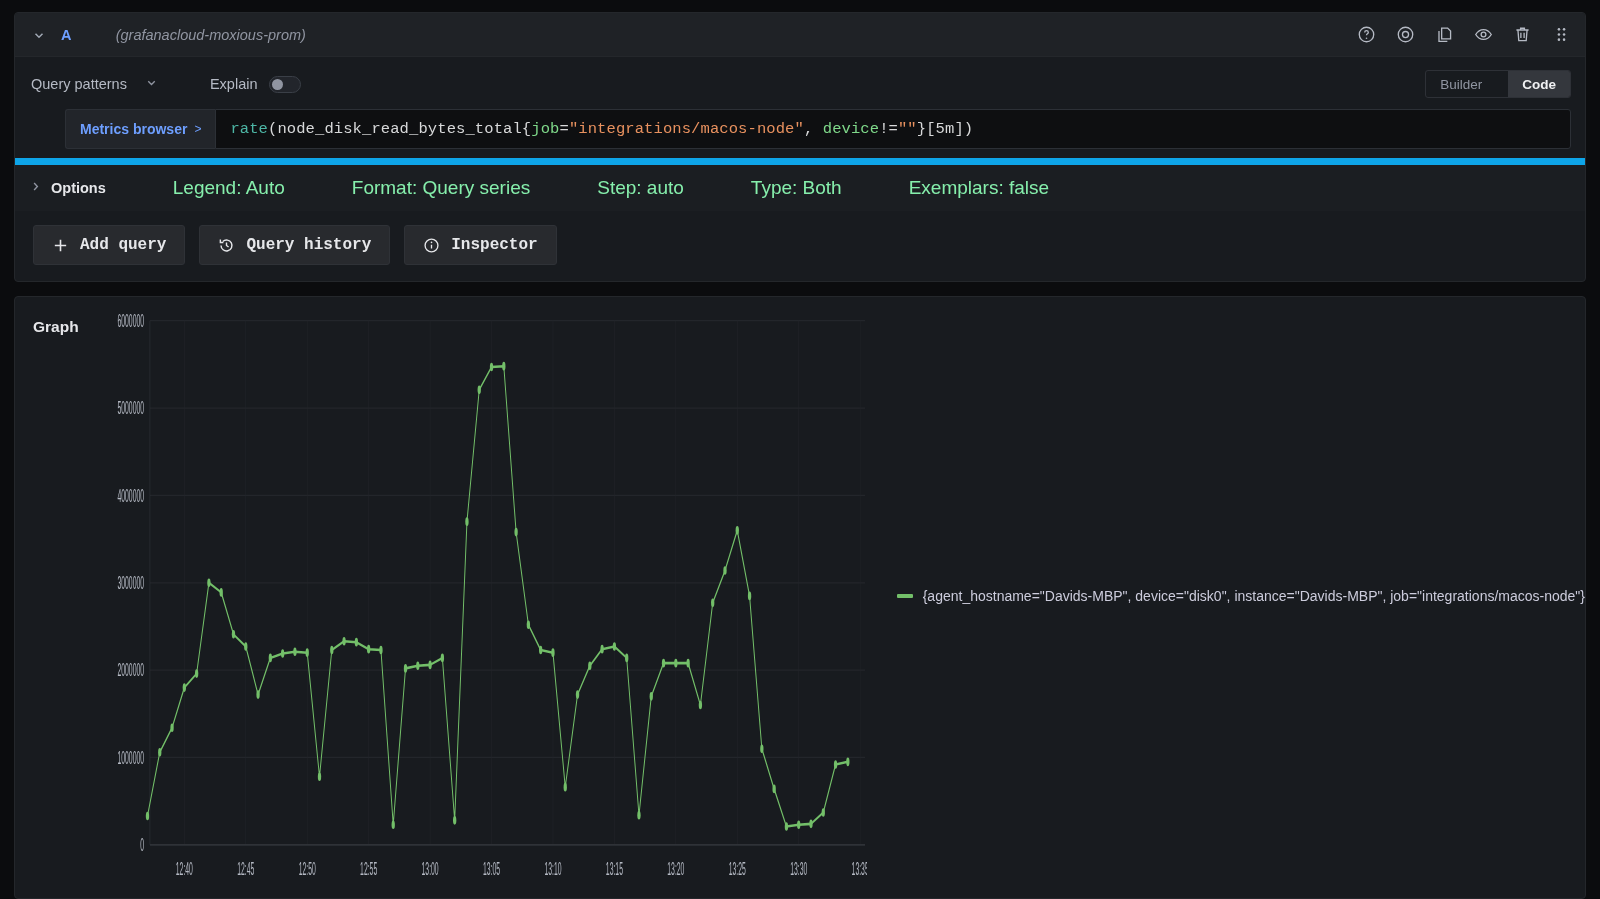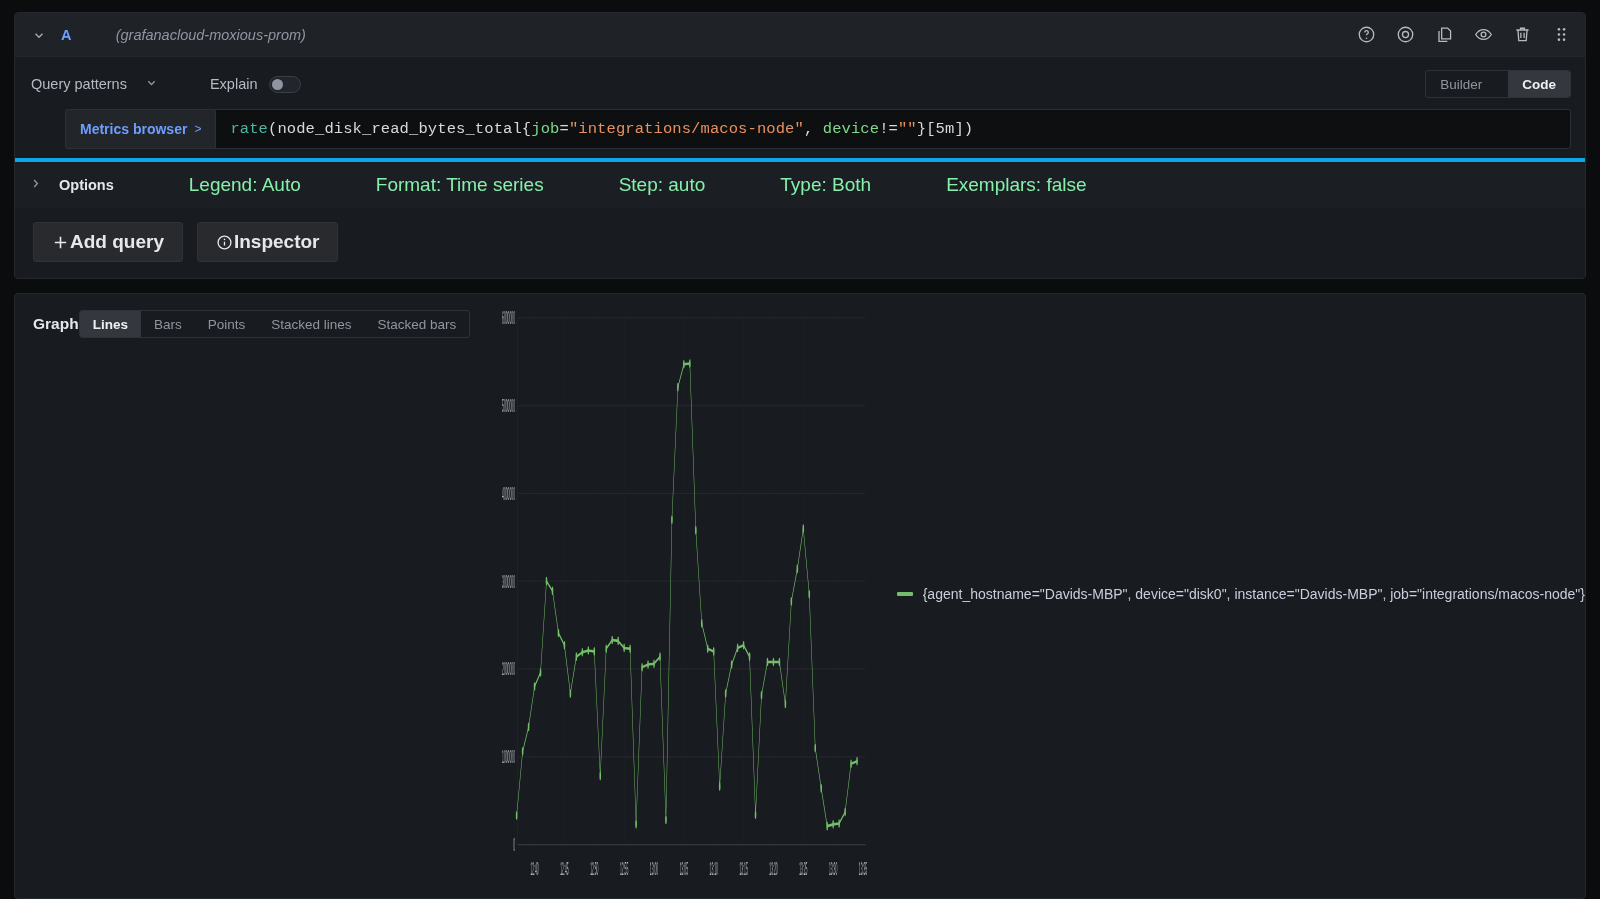--- a/index.html
+++ b/index.html
@@ -71,32 +71,32 @@
     overflow: hidden; white-space: nowrap; cursor: text;
   }
   .tok-fn    { color: #4db6a5; }
   .tok-plain { color: #d8d9da; }
   .tok-label { color: #7fd98a; }
   .tok-str   { color: #e8915f; }
   .tok-punct { color: #d8d9da; }
 
   .row-options {
     margin: 9px -14px 0 -14px; padding: 12px 14px 12px 14px;
-    background: #1b1e22; border-top: 4px solid #0ea5e9;
-    display: flex; align-items: center; gap: 8px;
+    background: #1b1e22; border-top: 7px solid #0ea5e9;
+    display: flex; align-items: center; gap: 0;
   }
   .opt-chev { color: #9095a1; font-size: 13px; width: 22px; cursor: pointer; }
   .opt-title { color: #e6e7ea; font-weight: 700; font-size: 14.5px; margin-right: 26px; cursor: pointer; }
   .opt-item { color: #86efac; font-size: 19px; margin-right: 26px; white-space: nowrap; margin-left: 41px; }
 
   .row-buttons { display: flex; gap: 14px; padding: 14px 0 16px 4px; }
   .btn {
-    display: inline-flex; align-items: center; gap: 1px;
+    display: inline-flex; align-items: center; gap: 11px;
     background: #282a2e; border: 1px solid #2f3237; border-radius: 3px;
-    color: #e6e7ea; font-size: 19px; font-weight: 600; font-family: Liberation Sans, sans-serif;
+    color: #e6e7ea; font-size: 16px; font-weight: 600; font-family: Liberation Mono, monospace;
     padding: 0 18px; height: 40px; cursor: pointer;
   }
   .btn svg { display: block; }
 
   
   .graph-card {
     background: #181b1f; border: 1px solid #24272b; border-radius: 4px;
     flex: 1 1 auto; display: flex; flex-direction: row; overflow: hidden;
     min-height: 0;
   }
@@ -217,61 +217,64 @@
       </div>
 
       <div class="row-options">
         <span class="opt-chev">
           <svg width="13" height="13" viewBox="0 0 16 16" fill="none" stroke="currentColor" stroke-width="1.7">
               <path d="M6.3 3.8L10.3 8L6.3 12.2"></path>
             </svg>
         </span>
         <span class="opt-title">Options</span>
         <span class="opt-item">Legend: Auto</span>
-        <span class="opt-item">Format: Time series</span>
+        <span class="opt-item">Format: Query series</span>
         <span class="opt-item">Step: auto</span>
         <span class="opt-item">Type: Both</span>
         <span class="opt-item">Exemplars: false</span>
       </div>
 
       <div class="row-buttons">
         <button class="btn">
           <span>
             <svg width="17" height="17" viewBox="0 0 18 18" fill="none" stroke="currentColor" stroke-width="1.7">
                 <path d="M9 3v12M3 9h12"></path>
               </svg>
           </span>
           <span>Add query</span>
+        </button>
+        <button class="btn">
+          <span>
+            <svg width="17" height="17" viewBox="0 0 18 18" fill="none" stroke="currentColor" stroke-width="1.5">
+                <path d="M3.2 9a5.8 5.8 0 1 0 1.9-4.3"></path>
+                <path d="M2.5 2.6v3.2h3.2"></path>
+                <path d="M9 5.9V9l2.2 1.6"></path>
+              </svg>
+          </span>
+          <span>Query history</span>
         </button>
         <button class="btn">
           <span>
             <svg width="17" height="17" viewBox="0 0 18 18" fill="none" stroke="currentColor" stroke-width="1.4">
                 <circle cx="9" cy="9" r="6.8"></circle>
                 <path d="M9 8.2v4.1"></path>
                 <circle cx="9" cy="5.7" r=".85" fill="currentColor" stroke="none"></circle>
               </svg>
           </span>
           <span>Inspector</span>
         </button>
       </div>
 
     </div>
   </section>
 
   <section class="graph-card">
     <div class="graph-head">
       <span class="graph-title">Graph</span>
       <span class="gh-spacer"></span>
-      <span class="viz-toggle">
-        <button class="active">Lines</button>
-        <button>Bars</button>
-        <button>Points</button>
-        <button>Stacked lines</button>
-        <button>Stacked bars</button>
-      </span>
     </div>
 
     <div class="plot-wrap">
       <svg class="plot-svg" id="plot" viewBox="0 0 1560 470" preserveAspectRatio="none">
           <line x1="92" y1="428" x2="1556" y2="428" class="grid-line"></line>
           <text x="80" y="433" text-anchor="end" class="axis-text">0</text>
           <line x1="92" y1="359" x2="1556" y2="359" class="grid-line"></line>
           <text x="80" y="364" text-anchor="end" class="axis-text">1000000</text>
           <line x1="92" y1="290" x2="1556" y2="290" class="grid-line"></line>
           <text x="80" y="295" text-anchor="end" class="axis-text">2000000</text>

